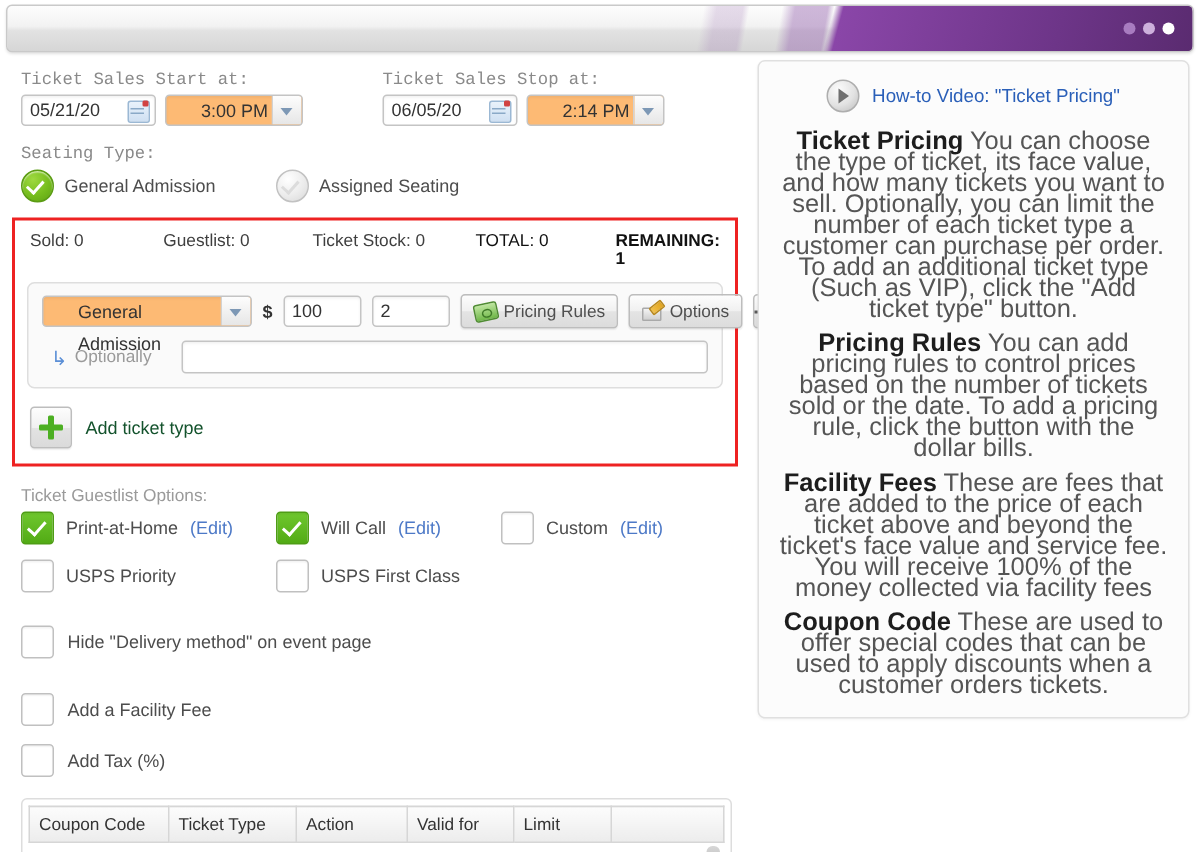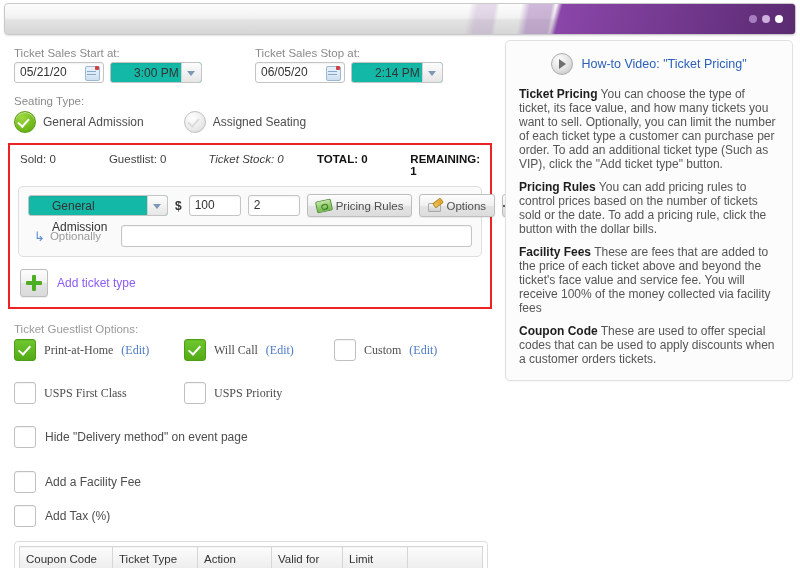--- a/index.html
+++ b/index.html
@@ -81,20 +81,21 @@
     position: absolute;
     left: 505px; top: 5px;
     width: 288px;
   }
 
   
   .fieldlabel {
     font-size: 11.5px;
     color: #8a8a8a;
     margin-bottom: 3px;
+    font-family: Liberation Mono, monospace;
   }
   .tbox {
     border: 1px solid #c4c4c4;
     background: #fff;
     border-radius: 3px;
     height: 21px;
     line-height: 21px;
     font-size: 12px;
     color: #333;
     padding: 0 5px;
@@ -124,21 +125,21 @@
     position: absolute;
     left: 1px; top: 4px;
     width: 9px; height: 1px;
     background: #8aa9c7;
     box-shadow: 0 3px 0 #8aa9c7;
   }
   .sel-wrap { position: relative; display: inline-block; }
   .sel-box {
     width: 92px;
     padding-right: 22px;
-    background: #14b8a6;
+    background: #fdba74;
     padding-left: 23px;
   }
   .sel-arrow {
     position: absolute;
     right: 1px; top: 1px; bottom: 1px;
     width: 19px;
     background: linear-gradient(to bottom, #fdfdfd, #e6e6e6);
     border-left: 1px solid #d2d2d2;
     border-radius: 0 2px 2px 0;
   }
@@ -206,22 +207,22 @@
   }
   .stats {
     display: flex;
     font-size: 11.5px;
     color: #3f3f3f;
     padding: 0 2px 9px 2px;
     gap: 24px;
   }
   .stats .s1 { width: 86px; }
   .stats .s2 { width: 100px; }
-  .stats .s3 { width: 112px; font-style: italic; }
-  .stats .s4 { width: 92px; font-weight: bold; color: #111; }
+  .stats .s3 { width: 112px; }
+  .stats .s4 { width: 92px; font-weight: normal; color: #111; }
   .stats .s5 { font-weight: bold; color: #111; }
 
   .ticket-row { display: flex; align-items: center; gap: 7px; }
   .tt-sel { width: 140px; }
   .dollar { font-size: 12px; color: #333; font-weight: bold; }
   .price-box { width: 52px; }
   .qty-box { width: 52px; }
   .btn {
     display: inline-flex;
     align-items: center;
@@ -344,30 +345,29 @@
     border-radius: 1px;
   }
   .plus-btn::after {
     content: "";
     position: absolute;
     left: 5px; top: 11px;
     width: 16px; height: 4px;
     background: #4caf22;
     border-radius: 1px;
   }
-  .add-label { font-size: 12px; color: #8b5cf6; }
+  .add-label { font-size: 12px; color: #14532d; }
 
   
   .section { margin: 14px 12px 0 14px; }
   .sec-label { font-size: 11.5px; color: #9a9a9a; margin-bottom: 4px; }
   .cbgrid {
     display: grid;
     grid-template-columns: 170px 150px 1fr;
-    row-gap: 21px;
-    font-family: Liberation Serif, serif;
+    row-gap: 10px;
   }
   .cbitem { display: flex; align-items: center; gap: 8px; font-size: 12px; color: #4d4d4d; }
   .cb {
     width: 20px; height: 20px;
     border: 1px solid #c0c0c0;
     border-radius: 3px;
     background: #fff;
     flex: none;
     position: relative;
     box-shadow: inset 0 1px 1px rgba(0,0,0,0.05);
@@ -452,24 +452,25 @@
     left: 7px; top: 5px;
     border-top: 5px solid transparent;
     border-bottom: 5px solid transparent;
     border-left: 7px solid #6f6f6f;
   }
   .help-link {
     color: #2a5fb8;
     font-size: 12.5px;
   }
   .help-p {
-    font-size: 12px;
+    font-size: 17px;
     line-height: 14px;
     color: #555;
     margin: 0 0 9px 0;
+    text-align: center;
   }
   .help-p:last-child { margin-bottom: 0; }
   .help-p b { color: #1d1d1d; }
 </style>
 </head>
 <body>
 
 <div class="titlebar">
   <div class="swoosh"></div>
   <div class="swoosh2"></div>
@@ -587,25 +588,25 @@
           <span>Will Call</span>
           <span class="editlink">(Edit)</span>
         </div>
         <div class="cbitem">
           <span class="cb"></span>
           <span>Custom</span>
           <span class="editlink">(Edit)</span>
         </div>
         <div class="cbitem">
           <span class="cb"></span>
-          <span>USPS First Class</span>
+          <span>USPS Priority</span>
         </div>
         <div class="cbitem">
           <span class="cb"></span>
-          <span>USPS Priority</span>
+          <span>USPS First Class</span>
         </div>
       </div>
     </div>
 
     <div class="section" style="margin-top:22px;">
       <div class="standalone-cb">
         <span class="cb"></span>
         <span>Hide "Delivery method" on event page</span>
       </div>
     </div>

